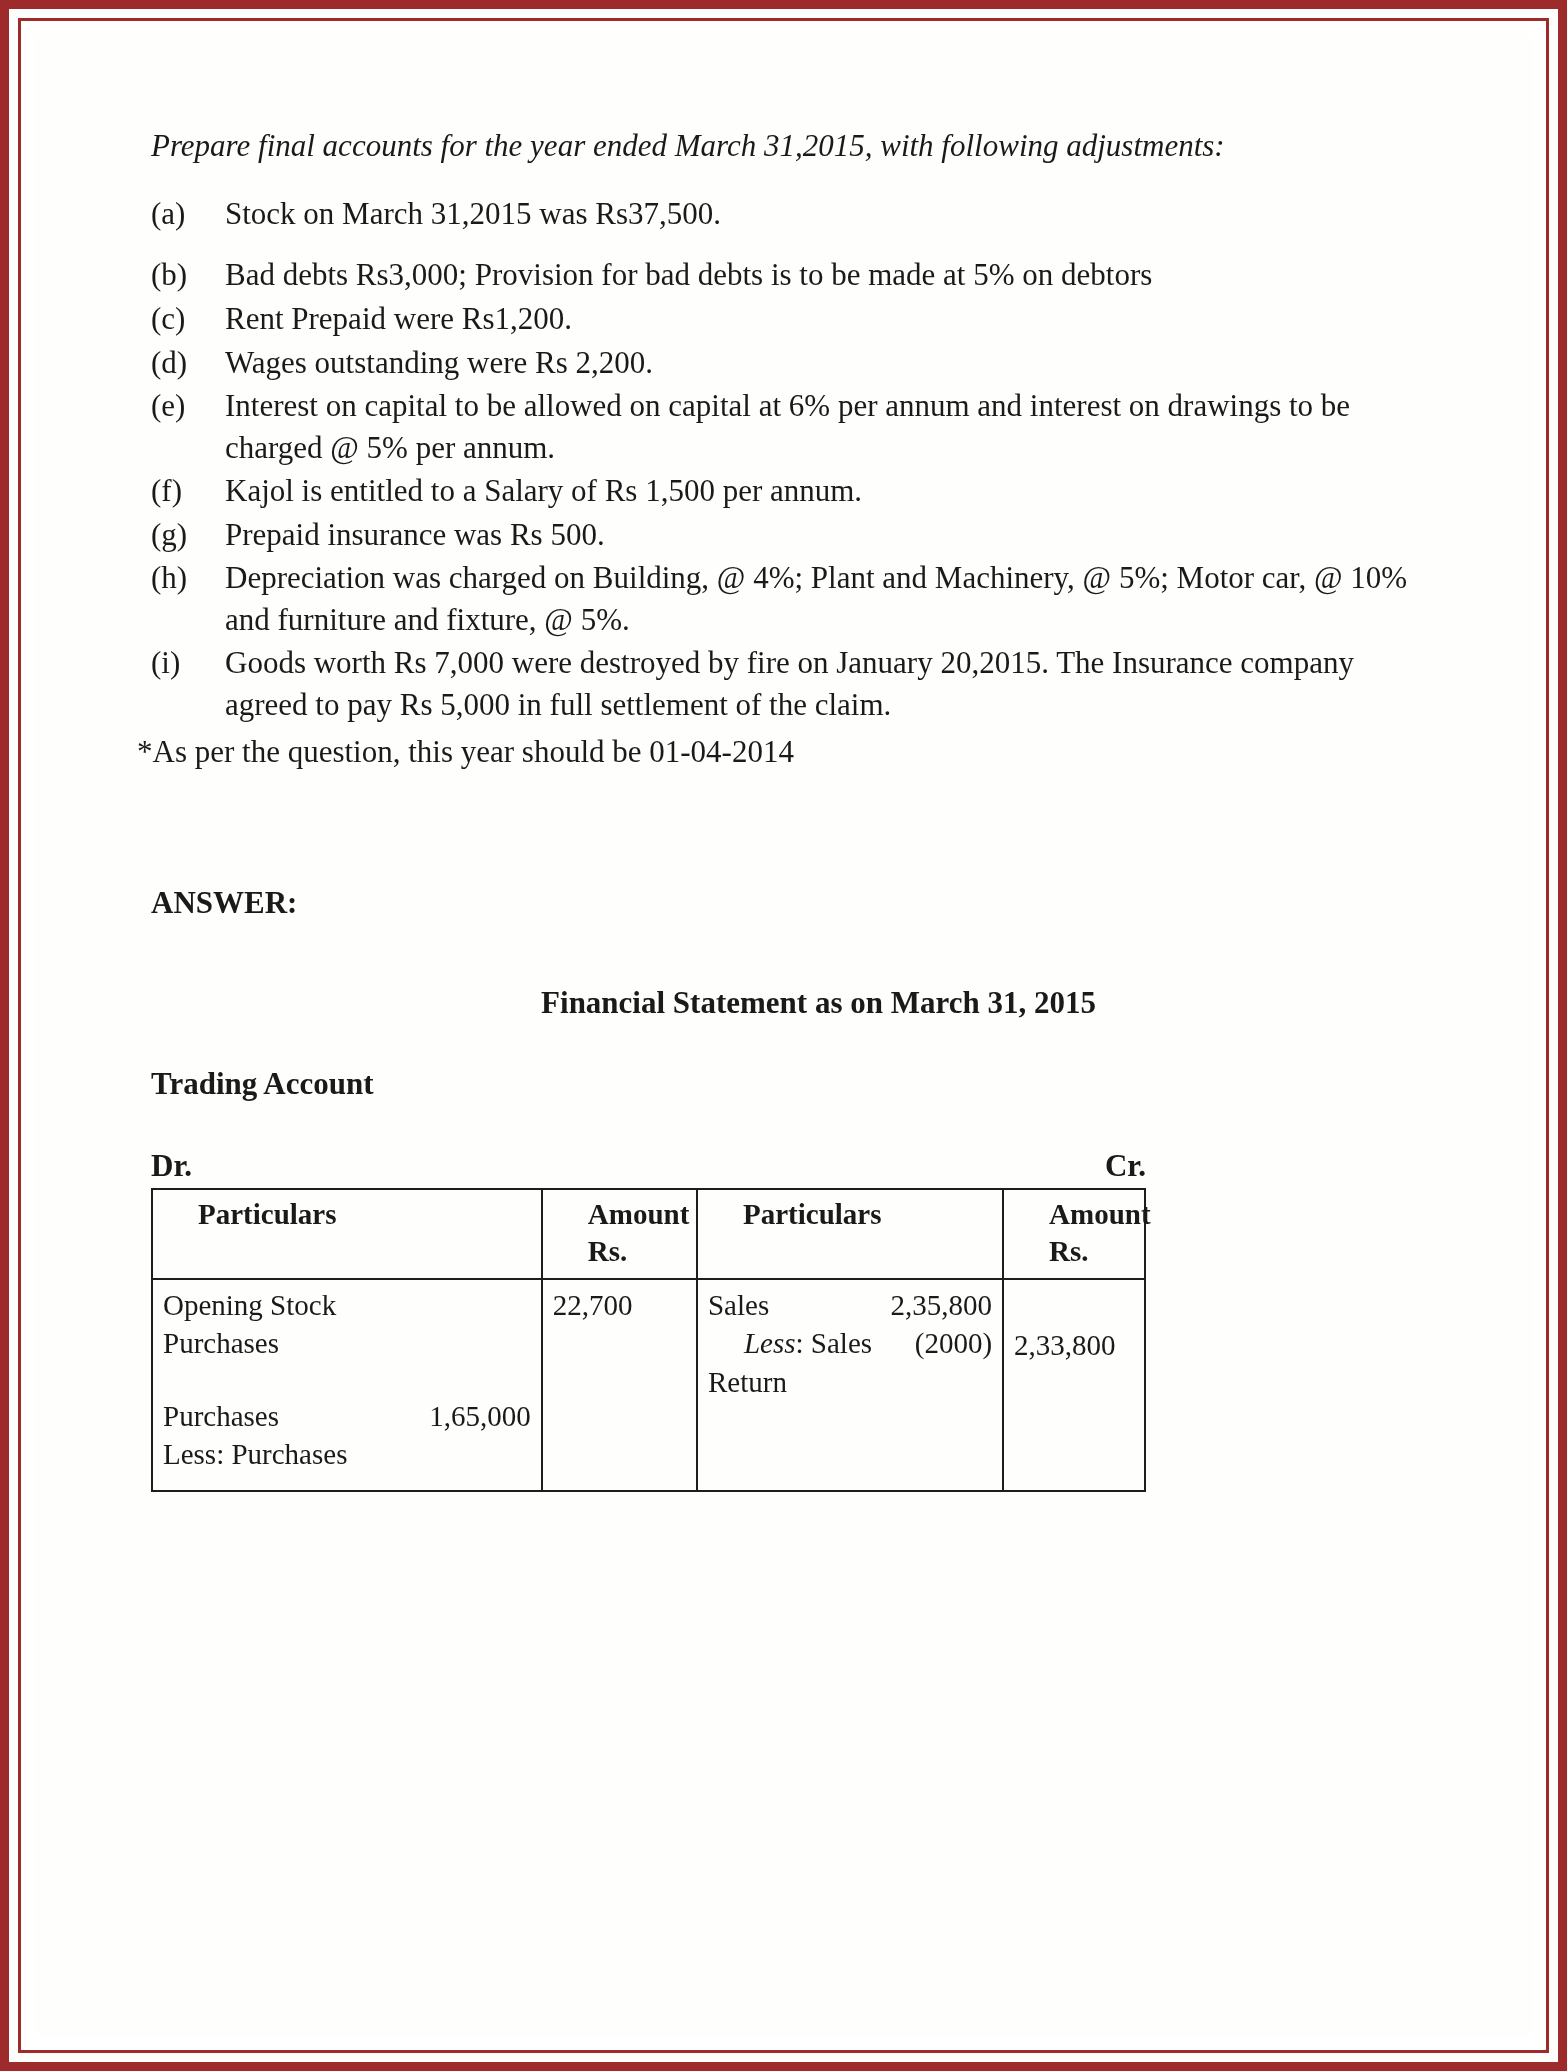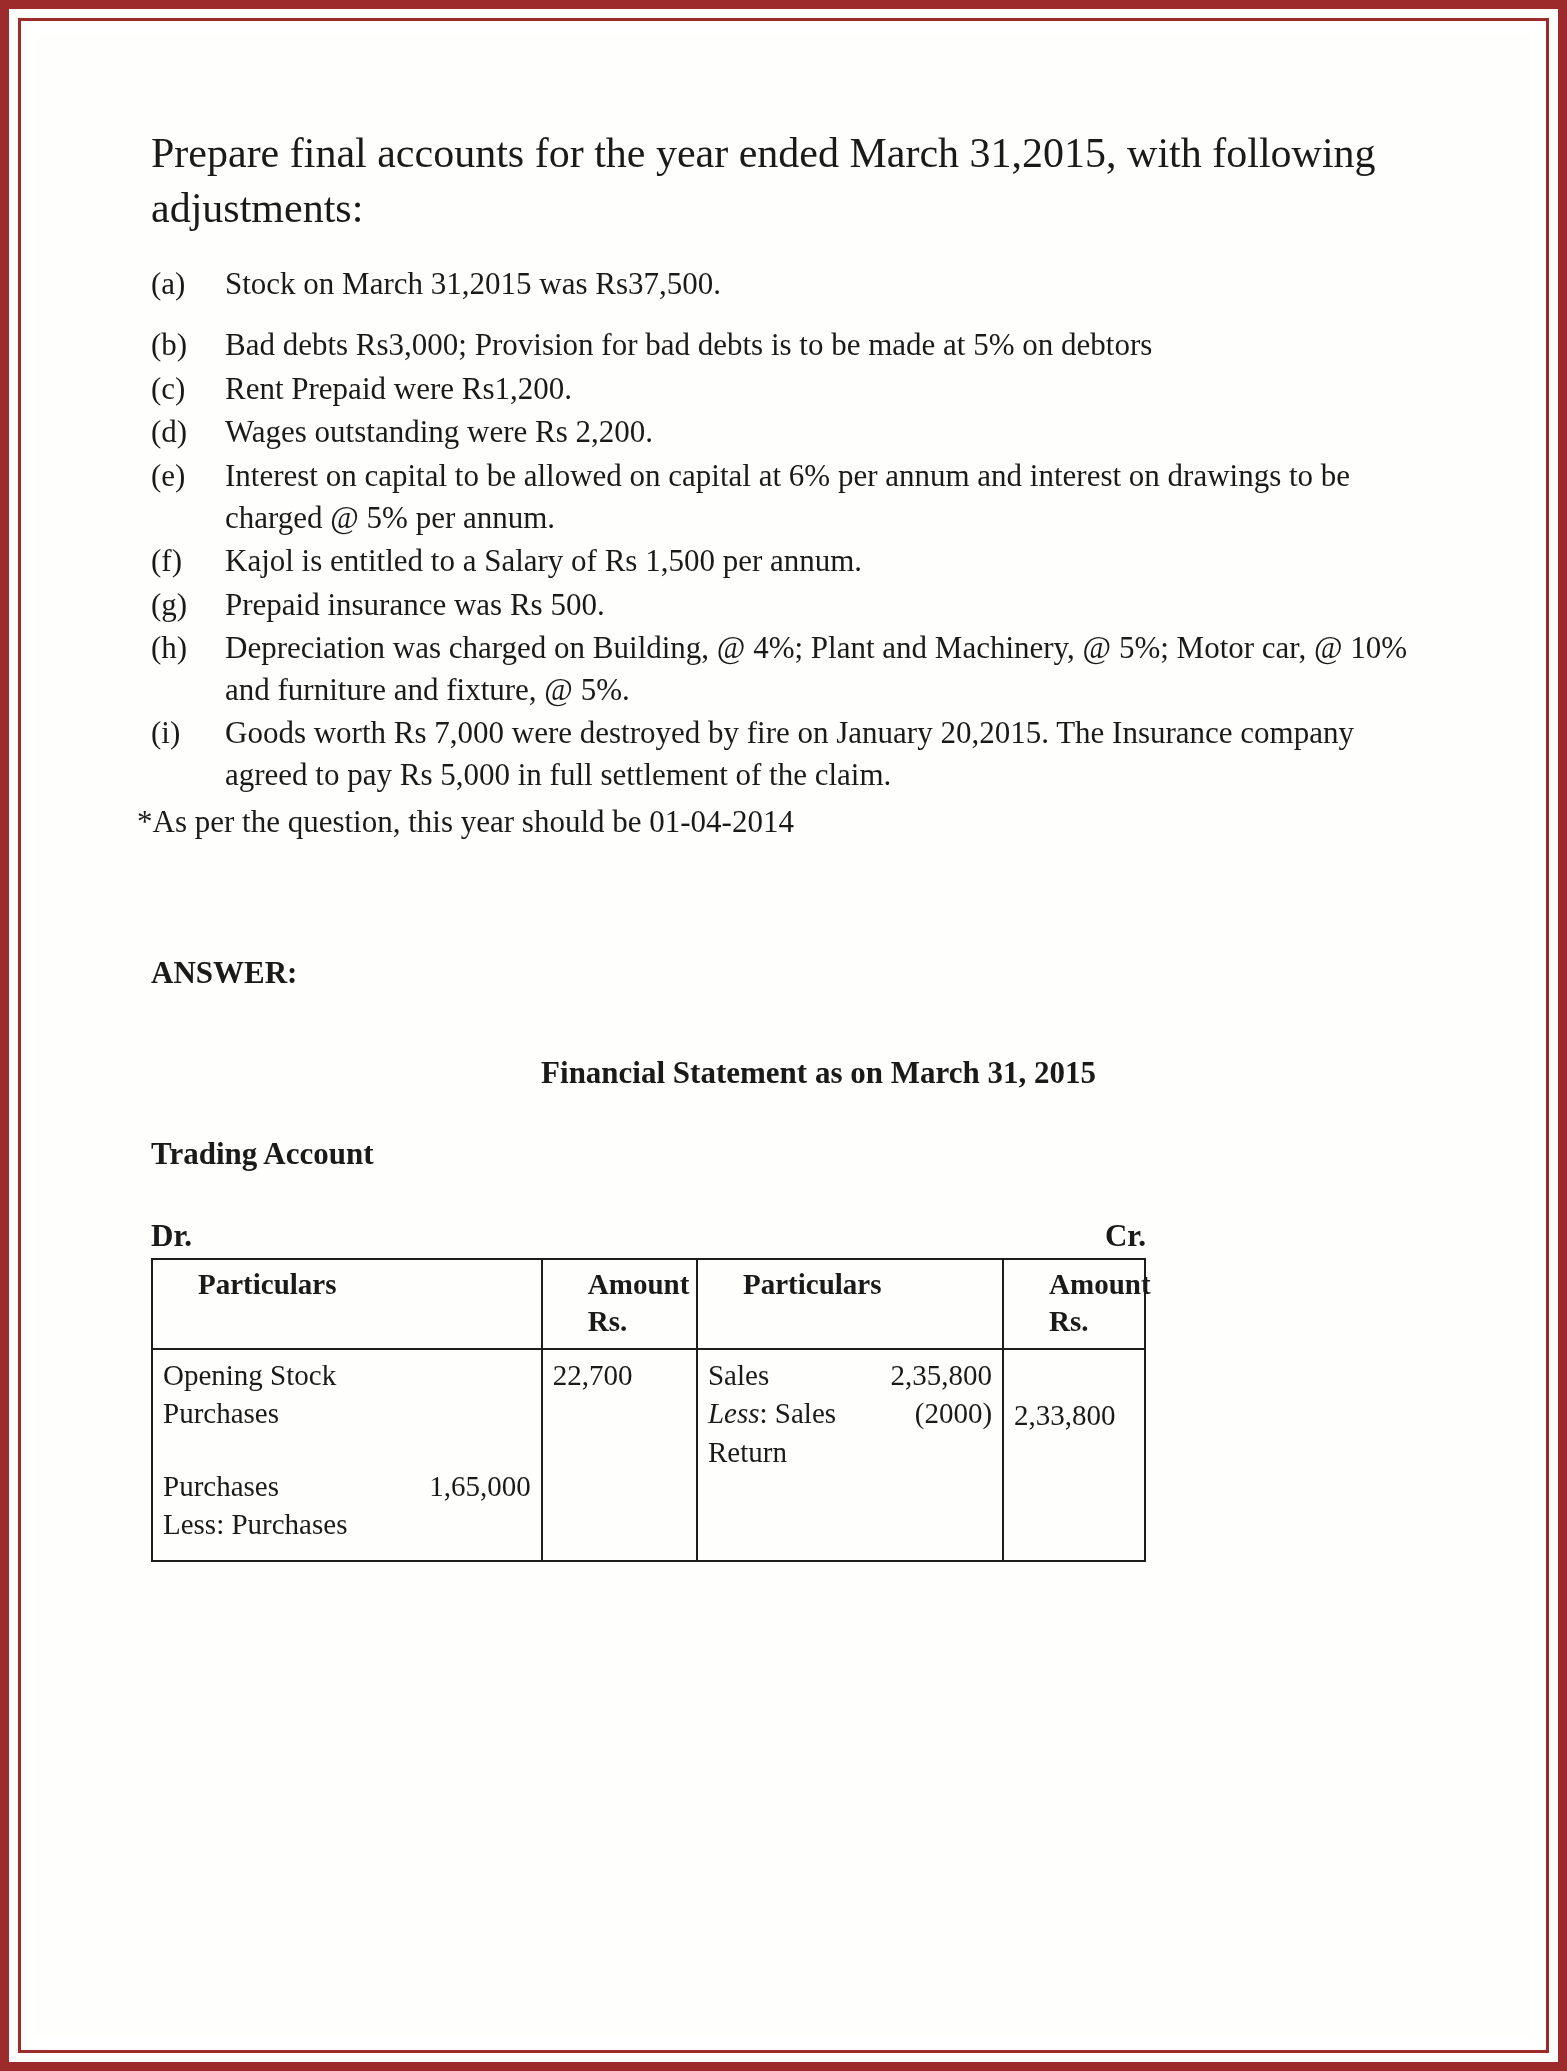--- a/index.html
+++ b/index.html
@@ -45,24 +45,25 @@
 
   .content {
     position: absolute;
     left: 117px;
     top: 92px;
     width: 1295px;
   }
 
   
   .intro {
-    font-size: 42px;
+    font-size: 31px;
     line-height: 1.32;
     margin: 0 0 26px 0;
     max-width: 1285px;
+    font-style: italic;
   }
 
   ol.adjust-list {
     list-style: none;
     margin: 0;
     padding: 0;
   }
 
   .adj-item {
     display: flex;
@@ -152,21 +153,21 @@
     justify-content: space-between;
     line-height: 1.32;
     white-space: nowrap;
   }
   .pline .lbl { text-align: left; }
   .pline .fig { text-align: left; padding-left: 18px; }
   .plain {
     line-height: 1.32;
   }
   .gap { height: 34px; }
-  .ital { font-style: italic; }
+  .ital { font-style: italic; margin-left: 36px; }
 
   .cell-amount {
     line-height: 1.32;
   }
   .amt-pad { height: 40px; }
 
   .body-row td { height: 196px; }
 </style>
 </head>
 <body>

